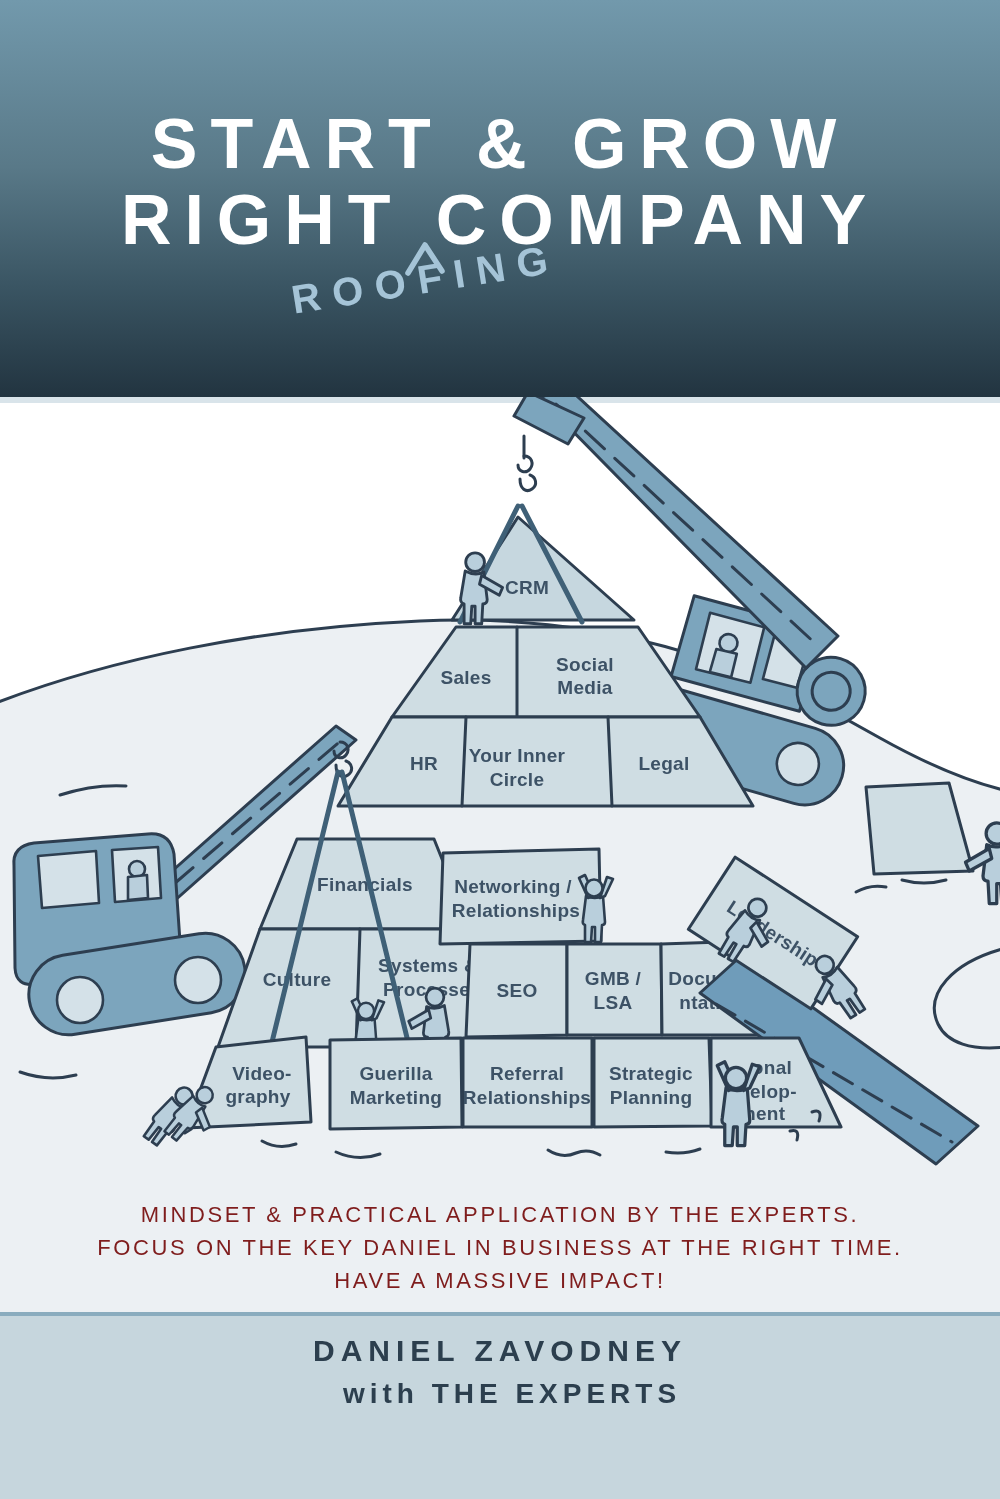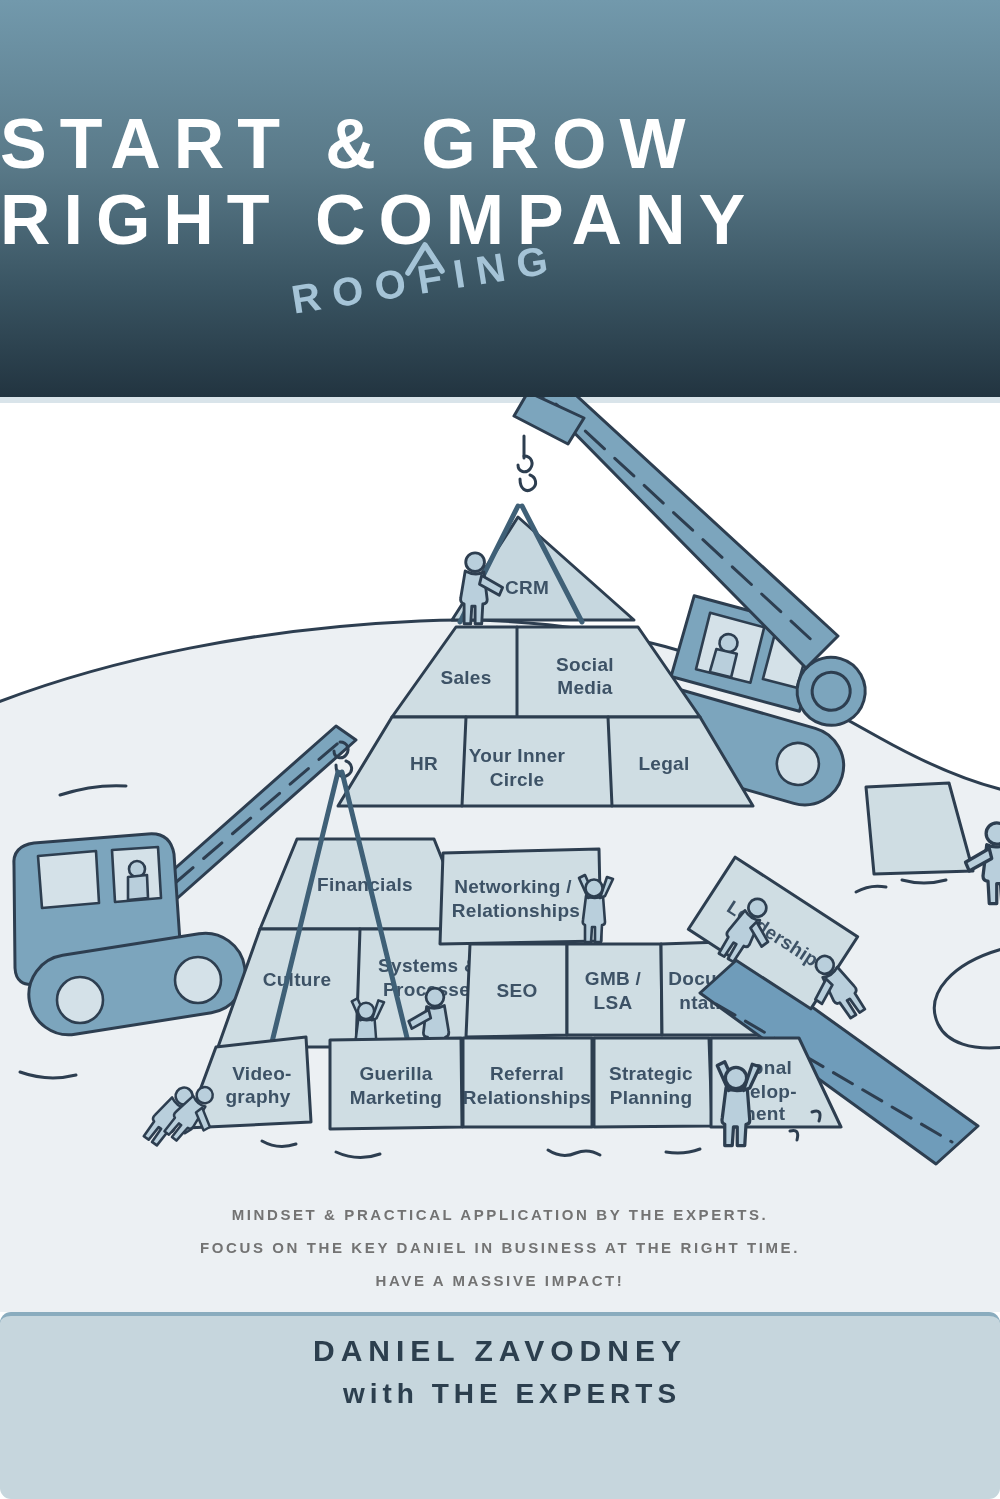--- a/index.html
+++ b/index.html
@@ -1,40 +1,40 @@
 <!DOCTYPE html>
 <html><head>
 <meta charset="utf-8">
 <style>
   html,body{margin:0;padding:0;background:#ffffff;}
   .cover{position:relative;width:1000px;height:1499px;background:#ffffff;overflow:hidden;
          font-family:"Liberation Sans",sans-serif;}
   
   .hdr{position:absolute;top:0;left:0;width:1000px;height:397px;
        background:linear-gradient(180deg,#7299ac 0%,#597988 42%,#3a5563 72%,#223440 100%);}
-  .title{position:absolute;top:106px;left:0;width:100%;text-align:left;color:#ffffff;
+  .title{position:absolute;top:106px;left:0;width:100%;text-align:center;color:#ffffff;
          font-weight:bold;font-size:70px;letter-spacing:0.185em;line-height:76px;white-space:nowrap;}
   .roof{position:absolute;left:292px;top:278px;color:#a5c4d7;font-weight:bold;font-size:40px;
         letter-spacing:0.30em;transform:rotate(-9deg);transform-origin:left center;white-space:nowrap;}
   .caret{position:absolute;left:404px;top:240px;}
   
   .scene{position:absolute;top:397px;left:0;}
   .blab{font-family:"Liberation Sans",sans-serif;font-weight:bold;font-size:19px;fill:#3d5266;
         text-anchor:middle;letter-spacing:0.3px;}
   .wbody{fill:#b9cfdc;stroke:#2d3e50;stroke-width:2.6;stroke-linejoin:round;}
   .blk{fill:#cfdde3;stroke:#2d3e50;stroke-width:3;stroke-linejoin:round;}
   .mach{fill:#7ca5bd;stroke:#2d3e50;stroke-width:3;stroke-linejoin:round;}
   .win{fill:#d4e1e8;stroke:#2d3e50;stroke-width:2.6;stroke-linejoin:round;}
   .ln{fill:none;stroke:#2d3e50;stroke-width:3;stroke-linecap:round;}
   
   .lower{position:absolute;top:1190px;left:0;width:1000px;height:122px;background:#ecf0f3;}
-  .tag{width:100%;text-align:center;color:#737373;font-weight:bold;font-size:15px;
+  .tag{width:100%;text-align:center;color:#7f1d1d;font-weight:normal;font-size:22px;
        letter-spacing:2.6px;line-height:33px;padding-top:8px;}
   .band{position:absolute;top:1312px;left:0;width:1000px;height:187px;background:#c6d6dd;
-        border-top:4px solid #8aacbe;text-align:center;color:#2c3f4e;box-sizing:border-box;border-radius:11px;}
+        border-top:4px solid #8aacbe;text-align:center;color:#2c3f4e;box-sizing:border-box;}
   .a1{margin-top:18px;font-size:30px;font-weight:bold;letter-spacing:6px;}
   .a2{margin-top:10px;font-size:28px;font-weight:bold;letter-spacing:5px;margin-left:24px;}
 </style>
 </head>
 <body>
 
 <div class="cover">
 
   <div class="hdr">
     <div class="title">

